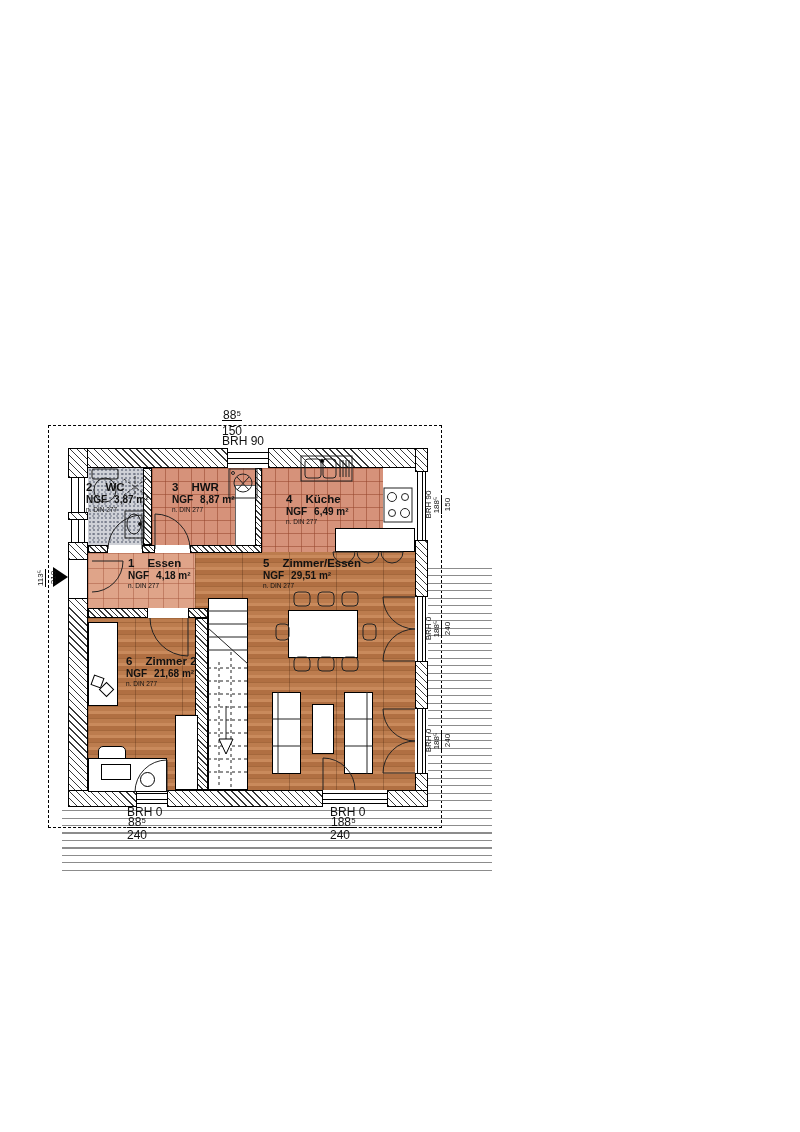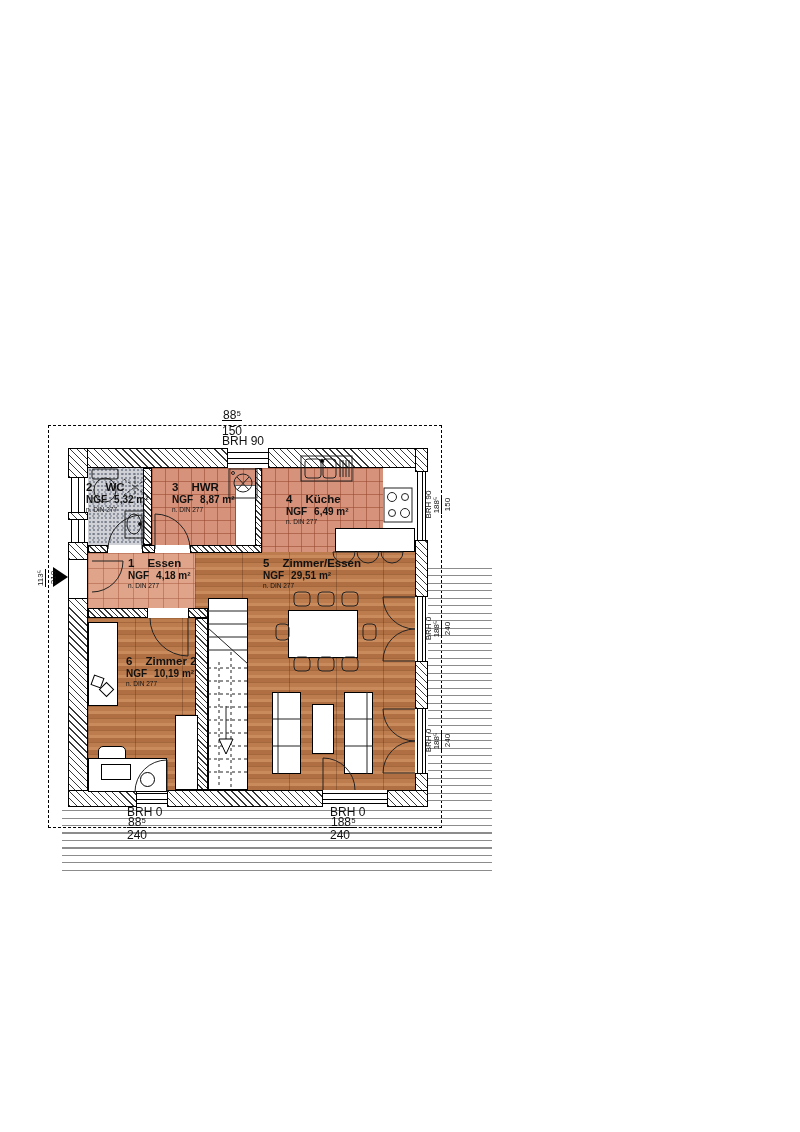--- a/index.html
+++ b/index.html
@@ -260,21 +260,21 @@
 
   <div class="abs tri-right" style="left:53px;top:567px;"></div>
 
   <div class="room-label" style="left:86px;top:481px;">
     <div class="room-title">
         <span>2</span>
         <span>WC</span>
       </div>
     <div class="room-area">
         <span>NGF</span>
-        <span>5,32  m²</span>
+        <span>3,87  m²</span>
       </div>
     <div class="room-din">n. DIN 277</div>
   </div>
   <div class="room-label" style="left:172px;top:481px;">
     <div class="room-title">
         <span>3</span>
         <span>HWR</span>
       </div>
     <div class="room-area">
         <span>NGF</span>
@@ -315,21 +315,21 @@
       </div>
     <div class="room-din">n. DIN 277</div>
   </div>
   <div class="room-label" style="left:126px;top:655px;">
     <div class="room-title">
         <span>6</span>
         <span>Zimmer 2</span>
       </div>
     <div class="room-area">
         <span>NGF</span>
-        <span>10,19 m²</span>
+        <span>21,68 m²</span>
       </div>
     <div class="room-din">n. DIN 277</div>
   </div>
 
   <div class="dim" style="left:222px;top:411px;width:50px;"><span class="uline">88⁵</span></div>
   <div class="dim" style="left:222px;top:427px;width:50px;">150</div>
   <div class="dim" style="left:222px;top:437px;width:50px;">BRH 90</div>
 
   <div class="vdim" style="left:19px;top:573px;"><span class="uline">113⁵</span></div>
   <div class="vdim" style="left:31px;top:573px;">210</div>

